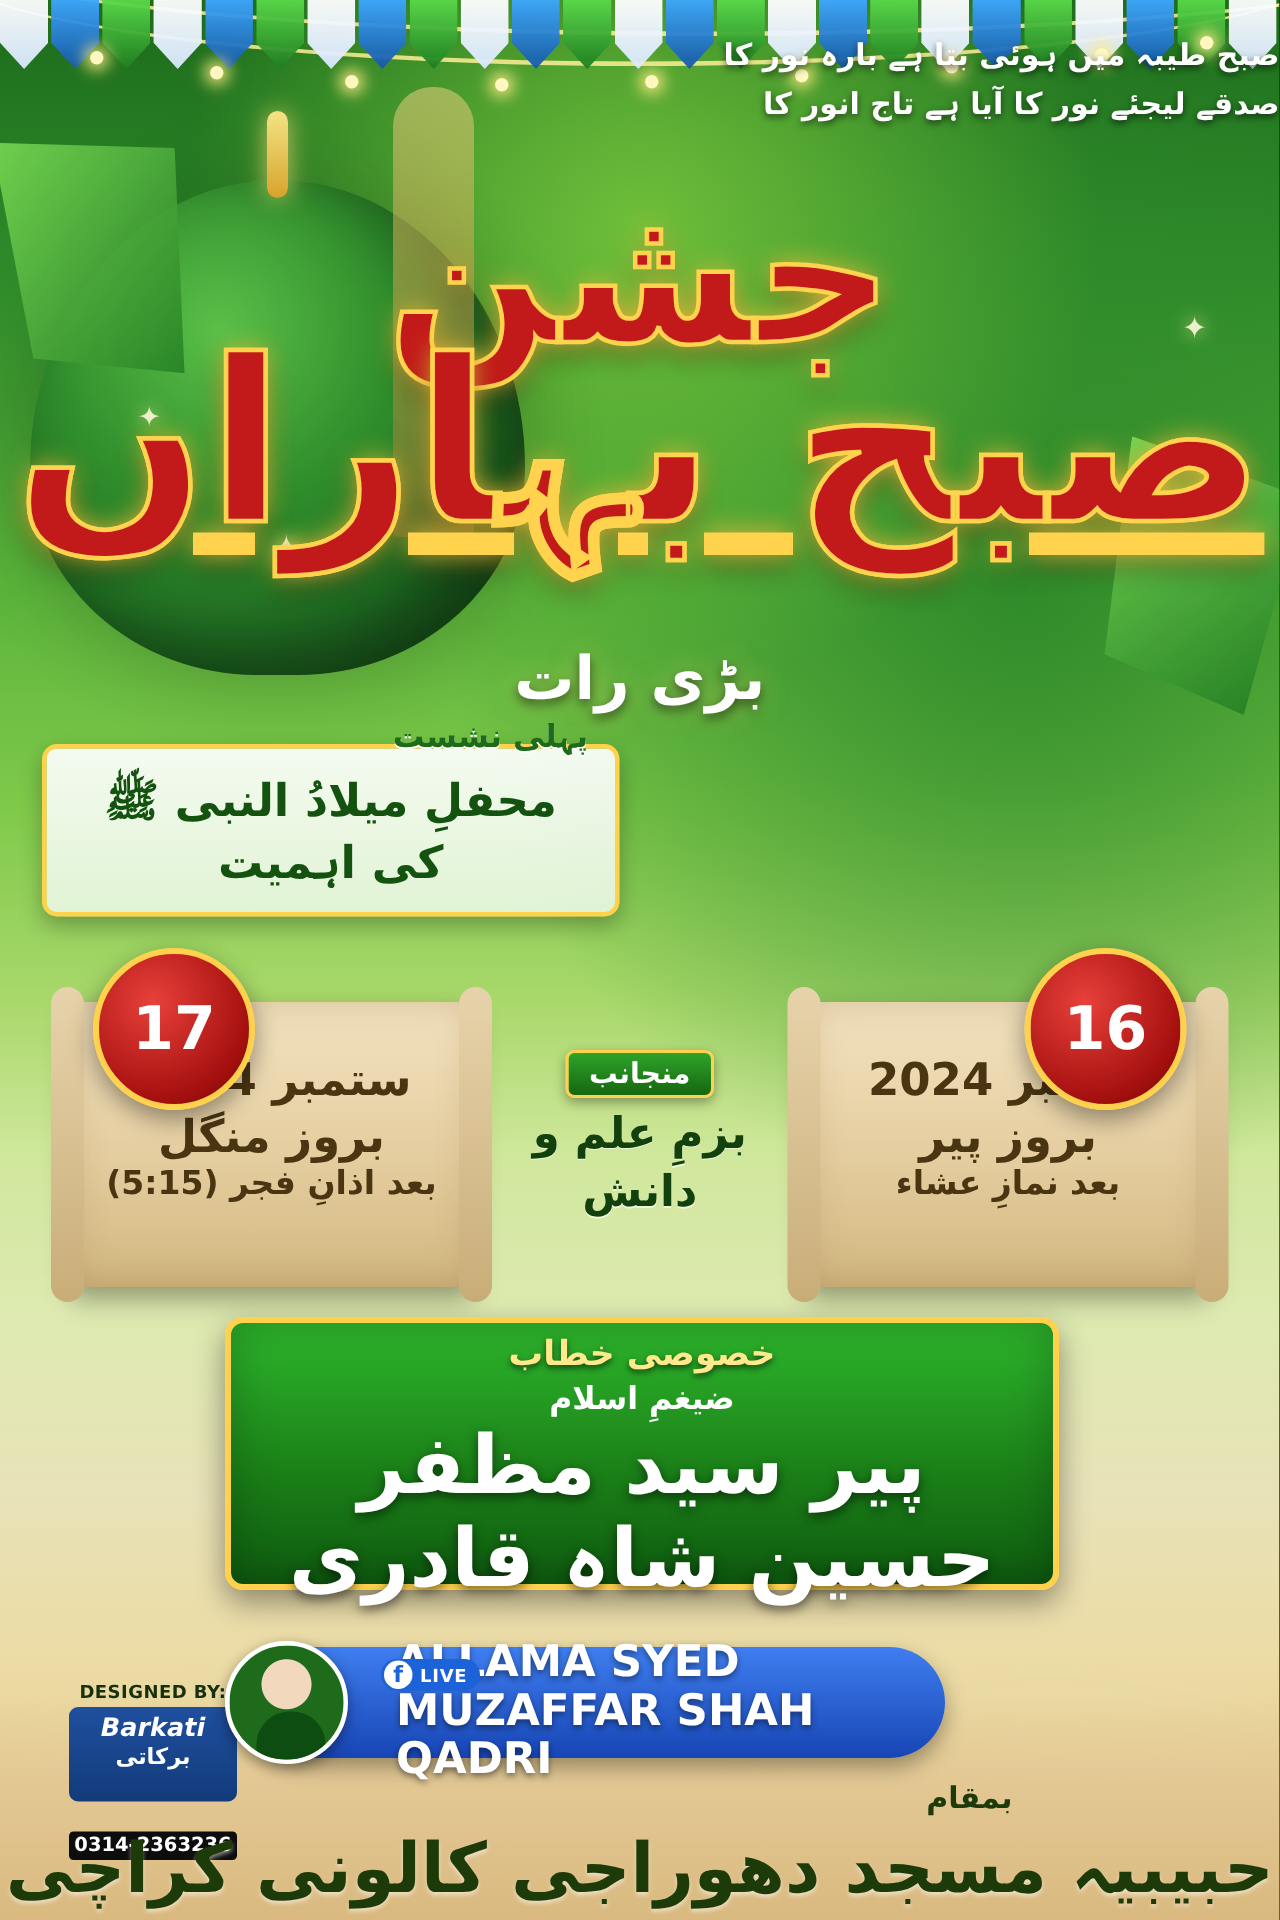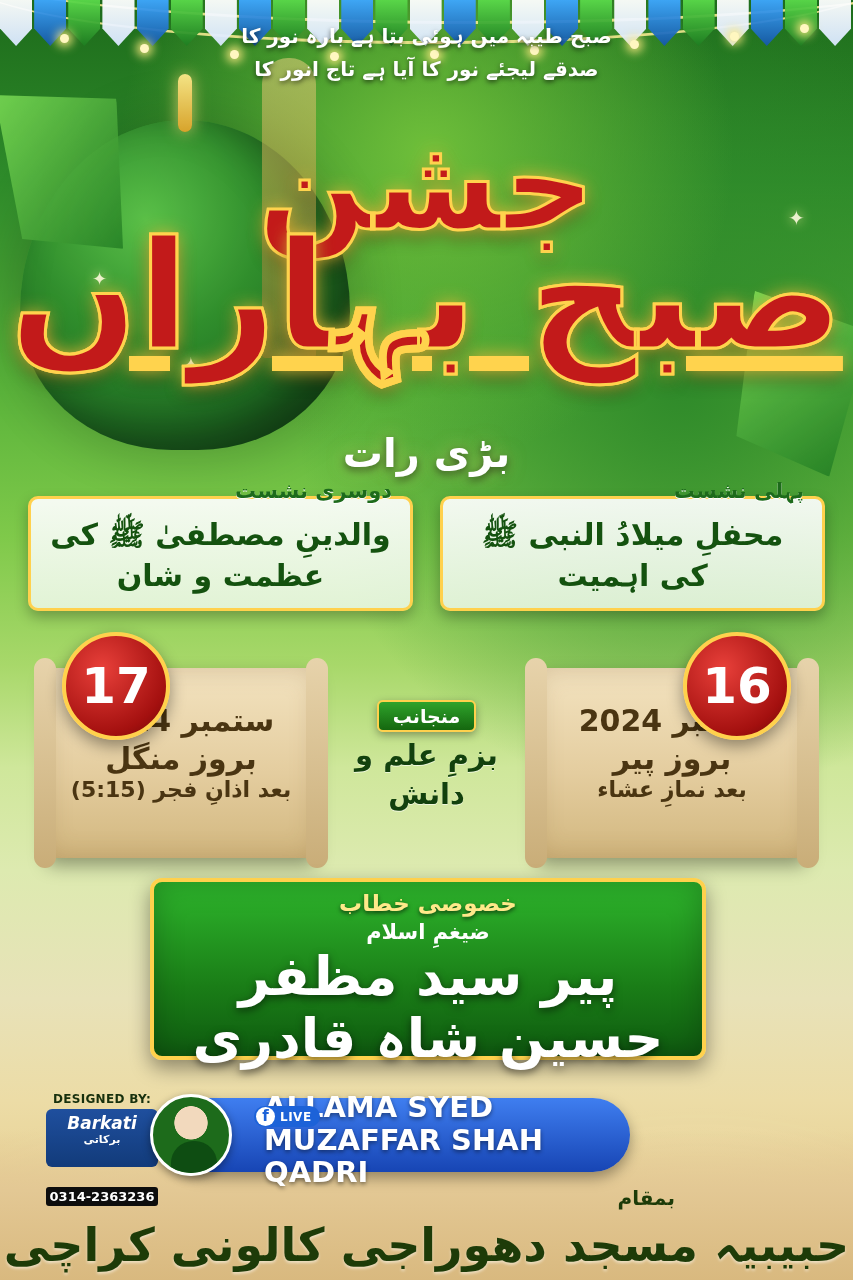--- a/index.html
+++ b/index.html
@@ -85,21 +85,21 @@
     opacity:.85; filter: blur(.2px);
   }
   .side-flag.left  { left: 6px;  top: 86px; transform: rotate(-8deg); }
   .side-flag.right { right: -6px; top: 300px; transform: rotate(10deg); }
 
   
   .urdu { font-family: "DejaVu Sans", sans-serif; direction: rtl; }
 
   .top-couplet {
     position:absolute; top: 20px; left: 0; right: 0;
-    text-align: center; color: #ffffff; line-height: 1.65;
+    color: #ffffff; line-height: 1.65;
     font-size: 20px; font-weight: 700;
     text-shadow: 0 2px 5px rgba(0,0,0,.6);
   }
   .top-couplet div { white-space: nowrap; }
 
   .main-title {
     position:absolute; top: 118px; left: 0; right: 0;
     text-align:center;
     font-size: 128px; font-weight: 700; line-height: 1.05;
     color: #c21a1a;
@@ -155,21 +155,21 @@
   .scroll:before { left:-12px; }
   .scroll:after  { right:-12px; }
   .scroll.right { right: 46px; }
   .scroll.left  { left: 46px; }
   .scroll .d-month { font-size: 30px; font-weight:700; line-height:1.25; }
   .scroll .d-sub  { font-size: 22px; font-weight:700; margin-top: 0; }
   .badge {
     position:absolute; top: -8px; width: 108px; height: 108px; border-radius:50%;
     background: radial-gradient(circle at 36% 32%, #e8403a, #a4100f 70%, #6d0606 100%);
     border: 4px solid #ffd14d;
-    color:#fff; font-size: 50px; font-weight:700;
+    color:#fff; font-size: 40px; font-weight:700;
     display:flex; align-items:center; justify-content:center;
     box-shadow: 0 6px 16px rgba(0,0,0,.4);
   }
   .badge.b16 { right: 62px; }
   .badge.b17 { left: 62px; }
   .center-ribbon {
     position:absolute; left: 50%; top: 60px; transform: translateX(-50%);
     width: 178px; text-align:center; color:#fff;
   }
   .center-ribbon .rtag {
@@ -203,27 +203,27 @@
     font-size: 54px; font-weight:700; color:#ffffff; line-height:1.15;
     margin-top: 2px;
     text-shadow: 0 3px 8px rgba(0,0,0,.55);
   }
 
   
   .designer {
     position:absolute; left: 46px; top: 1092px; width: 112px;
     text-align:center; color:#17300d; font-weight:700;
   }
-  .designer .dlabel { font-size: 12px; letter-spacing:.3px; }
+  .designer .dlabel { font-size: 12px; letter-spacing:.3px;margin-top:29px; }
   .designer .dbox {
     margin-top: 3px; background: linear-gradient(180deg,#1f4f9e,#123b7a);
     border-radius: 6px; color:#fff; padding: 4px 0 21px;
   }
   .designer .dbox .bname { font-size: 17px; font-style: italic; }
-  .designer .dbox .burdu { font-size: 11px; }
+  .designer .dbox .burdu { font-size: 15px; }
   .designer .dphone {
     background:#0d0d0d; color:#fff; font-size: 13px; margin-top:20px;
     border-radius: 3px; padding: 2px 0;
   }
 
   
   .livebar {
     position:absolute; left: 168px; top: 1098px; width: 462px; height: 74px;
     background: linear-gradient(180deg,#3f7ef0,#1745b4);
     border-radius: 38px;
@@ -333,24 +333,20 @@
 
   <div class="main-title urdu">
     <div class="line1">جشن</div>
     <div class="line2">صبح بہاراں</div>
   </div>
 
   <div class="subtitle-big urdu">بڑی رات</div>
 
   <div class="session-row">
     <div class="session">
-      <div class="tag urdu">دوسری نشست</div>
-      <div class="txt urdu">والدینِ مصطفیٰ ﷺ کی عظمت و شان</div>
-    </div>
-    <div class="session">
       <div class="tag urdu">پہلی نشست</div>
       <div class="txt urdu">محفلِ میلادُ النبی ﷺ کی اہمیت</div>
     </div>
   </div>
 
   <div class="dates">
 
     <div class="scroll right">
       <div class="d-month urdu">ستمبر 2024</div>
       <div class="d-month urdu">بروز پیر</div>

